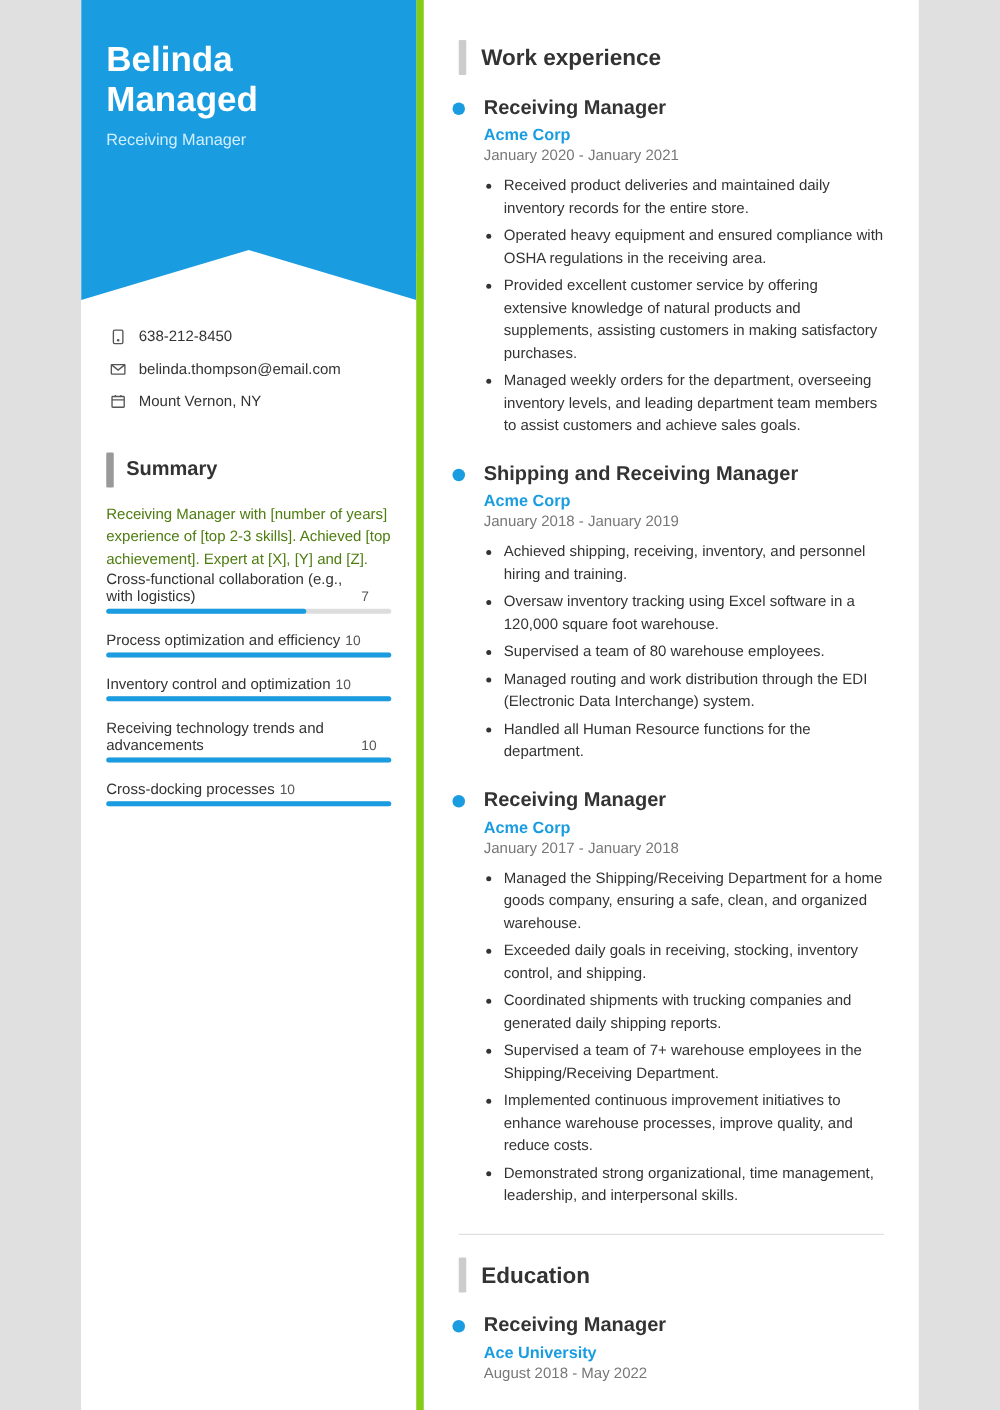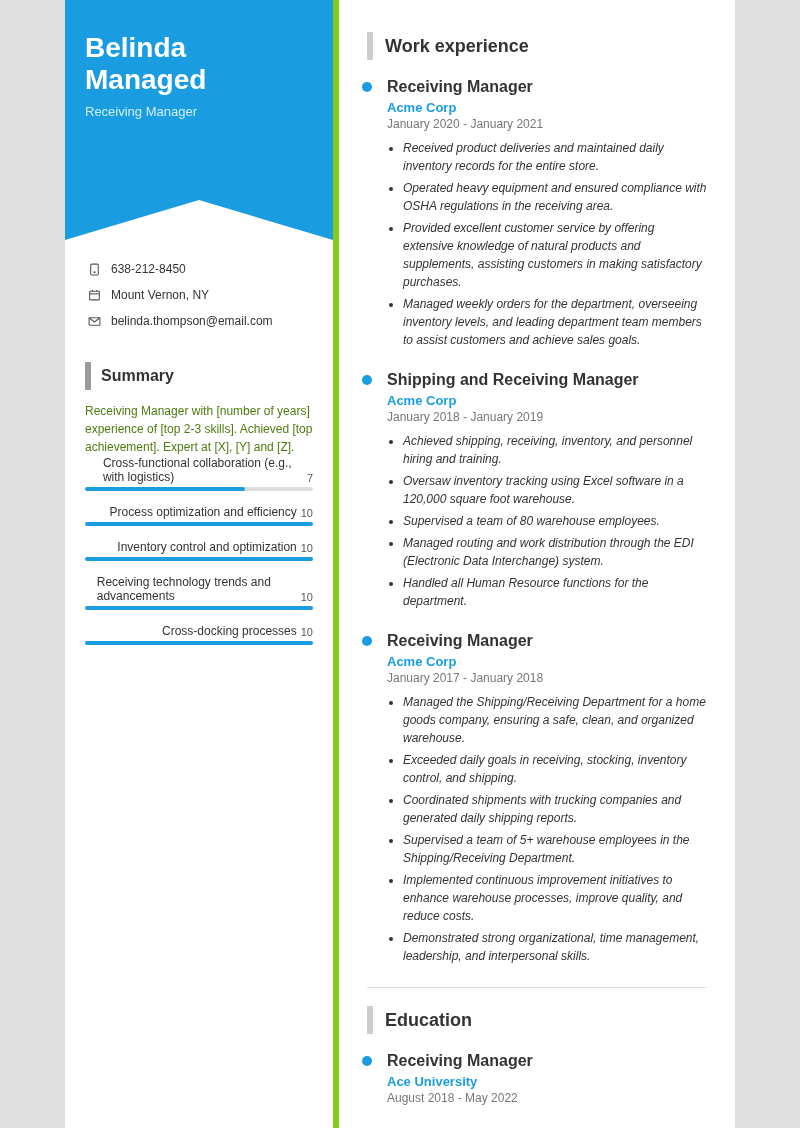--- a/index.html
+++ b/index.html
@@ -103,21 +103,21 @@
       line-height: 1.5;
     }
     .skills-list {
       padding: 0 20px;
     }
     .skill-item {
       margin-bottom: 14px;
     }
     .skill-top {
       display: flex;
-      justify-content: flex-end;
+      justify-content: flex-start;
       align-items: flex-end;
       margin-bottom: 3px;
     }
     .skill-name {
       font-size: 12px;
       color: #333;
       max-width: 200px;
     }
     .skill-score {
       font-size: 11px;
@@ -187,21 +187,20 @@
       font-weight: 600;
       margin-bottom: 2px;
     }
     .job-dates {
       font-size: 12px;
       color: #777;
       margin-bottom: 8px;
     }
     .job-bullets {
       padding-left: 16px;
-      font-style: italic;
     }
     .job-bullets li {
       font-size: 12px;
       color: #333;
       line-height: 1.5;
       margin-bottom: 4px;
     }
     .section-divider {
       border: none;
       border-top: 1px solid #e0e0e0;
@@ -260,35 +259,35 @@
           <svg width="13" height="13" viewBox="0 0 24 24" fill="none" stroke="#555" stroke-width="2">
               <rect x="5" y="2" width="14" height="20" rx="2"></rect>
               <circle cx="12" cy="17" r="1" fill="#555"></circle>
             </svg>
         </div>
         <span>638-212-8450</span>
       </div>
       <div class="contact-item">
         <div class="contact-icon">
           <svg width="13" height="13" viewBox="0 0 24 24" fill="none" stroke="#555" stroke-width="2">
+              <rect x="2" y="5" width="20" height="14" rx="1"></rect>
+              <path d="M2 5l10 8 10-8"></path>
+            </svg>
+        </div>
+        <span>belinda.thompson@email.com</span>
+      </div>
+      <div class="contact-item">
+        <div class="contact-icon">
+          <svg width="13" height="13" viewBox="0 0 24 24" fill="none" stroke="#555" stroke-width="2">
               <rect x="3" y="4" width="18" height="16" rx="1"></rect>
               <path d="M3 9h18"></path>
               <path d="M8 4V2M16 4V2"></path>
             </svg>
         </div>
         <span>Mount Vernon, NY</span>
-      </div>
-      <div class="contact-item">
-        <div class="contact-icon">
-          <svg width="13" height="13" viewBox="0 0 24 24" fill="none" stroke="#555" stroke-width="2">
-              <rect x="2" y="5" width="20" height="14" rx="1"></rect>
-              <path d="M2 5l10 8 10-8"></path>
-            </svg>
-        </div>
-        <span>belinda.thompson@email.com</span>
       </div>
     </div>
 
     <div class="section-label">
       <div class="section-label-bar"></div>
       <span class="section-label-text">Summary</span>
     </div>
     <p class="summary-text">Receiving Manager with [number of years] experience of [top 2-3 skills]. Achieved [top achievement]. Expert at [X], [Y] and [Z].</p>
 
     <div class="skills-list" id="skills-container">
@@ -374,21 +373,21 @@
     </div>
         <div class="job-entry">
       <div class="job-dot"></div>
       <div class="job-title">Receiving Manager</div>
       <div class="job-company">Acme Corp</div>
       <div class="job-dates">January 2017 - January 2018</div>
       <ul class="job-bullets">
             <li>Managed the Shipping/Receiving Department for a home goods company, ensuring a safe, clean, and organized warehouse.</li>
             <li>Exceeded daily goals in receiving, stocking, inventory control, and shipping.</li>
             <li>Coordinated shipments with trucking companies and generated daily shipping reports.</li>
-            <li>Supervised a team of 5+ warehouse employees in the Shipping/Receiving Department.</li>
+            <li>Supervised a team of 7+ warehouse employees in the Shipping/Receiving Department.</li>
             <li>Implemented continuous improvement initiatives to enhance warehouse processes, improve quality, and reduce costs.</li>
             <li>Demonstrated strong organizational, time management, leadership, and interpersonal skills.</li>
           </ul>
     </div>
       </div>
 
     <hr class="section-divider">
 
     <div class="main-section-header">
       <div class="main-section-bar"></div>

